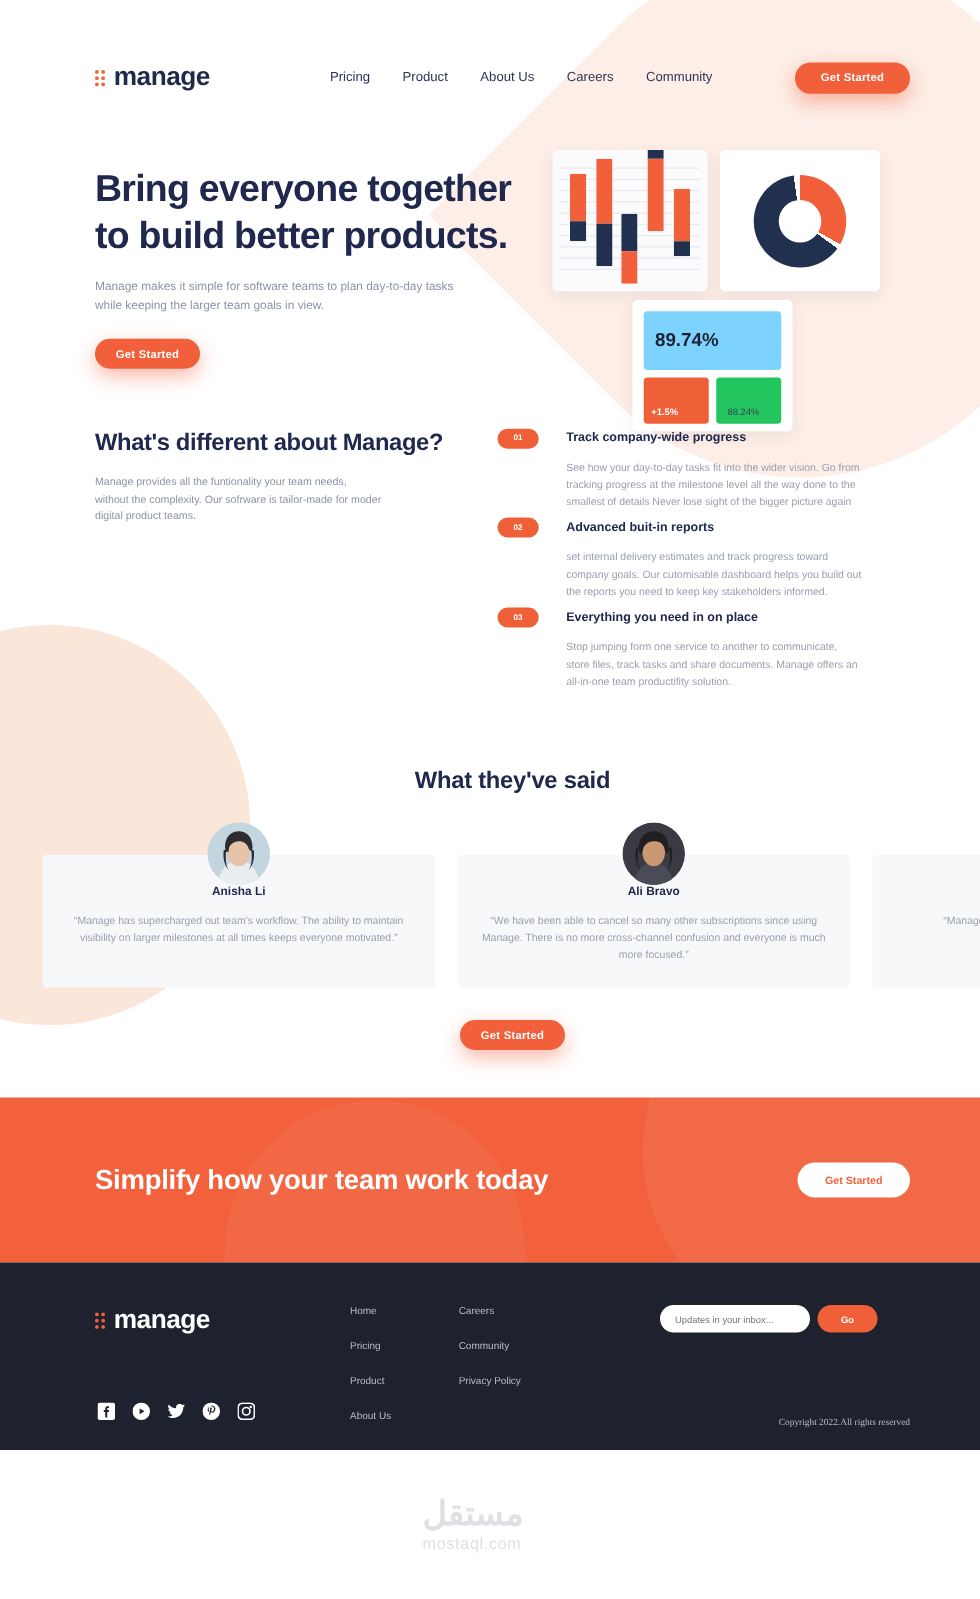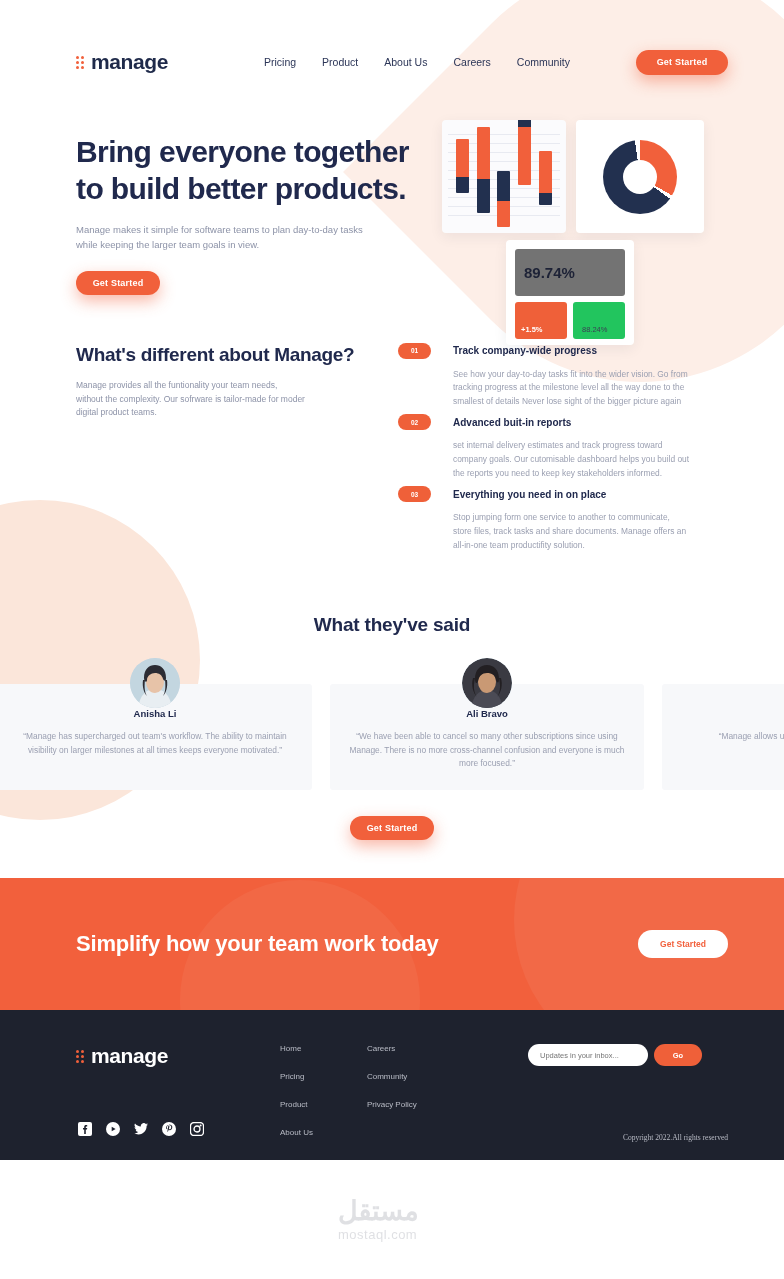--- a/index.html
+++ b/index.html
@@ -88,39 +88,39 @@
 
   .card-donut { position:absolute; left:148px; top:8px; width:128px; height:113px; display:flex; align-items:center; justify-content:center; }
   .donut {
     width:74px; height:74px; border-radius:50%;
     background: conic-gradient(#f1603b 0deg 120deg, #ffffff 120deg 126deg, #22304f 126deg 352deg, #ffffff 352deg 360deg);
     display:flex; align-items:center; justify-content:center;
   }
   .donut::after { content:""; width:34px; height:34px; background:#fff; border-radius:50%; }
 
   .card-stat { position:absolute; left:78px; top:128px; width:128px; height:105px; padding:9px; }
-  .stat-big { background:#737373; border-radius:3px; height:47px; display:flex; align-items:center; padding-left:9px; font-size:15px; font-weight:600; color:#1d2236; }
+  .stat-big { background:#7dd3fc; border-radius:3px; height:47px; display:flex; align-items:center; padding-left:9px; font-size:15px; font-weight:600; color:#1d2236; }
   .stat-row { display:flex; gap:6px; margin-top:6px; }
   .stat-a { background:#ef6039; color:#fff; border-radius:3px; width:52px; height:37px; display:flex; align-items:flex-end; padding:0 0 5px 6px; font-size:7.5px; font-weight:600; }
   .stat-b { background:#22c55e; color:#3b4154; border-radius:3px; flex:1; height:37px; display:flex; align-items:flex-end; padding:0 0 5px 9px; font-size:7.5px; font-weight:500; }
 
   
   .diff { position:relative; z-index:4; display:flex; padding: 48px 0 0 76px; }
   .diff-left { width: 300px; }
   .diff-title { font-size:19px; line-height:1.28; font-weight:700; color:#20294d; letter-spacing:-0.3px; }
   .diff-sub { margin-top:12px; font-size:8.5px; line-height:1.62; color:#8d93a8; width:230px; }
   .diff-right { width: 290px; margin-left: 22px; }
   .feat { margin-bottom: 6px; }
   .feat-head { display:flex; align-items:center; gap:22px; }
   .badge { width:33px; height:16px; border-radius:12px; background:#ef6039; color:#fff; font-size:6.5px; font-weight:600; display:flex; align-items:center; justify-content:center; }
   .feat-title { font-size:10px; font-weight:700; color:#20294d; }
   .feat-body { margin:9px 15px 0 55px; font-size:8.4px; line-height:1.62; color:#9a9fb1; width:237px; }
 
   
-  .testi { position:relative; z-index:4; margin-top: 56px; }
+  .testi { position:relative; z-index:4; margin-top: 56px; padding-left: 36px; }
   .testi-title { text-align:center; font-size:19px; font-weight:700; color:#20294d; letter-spacing:-0.2px; }
   .testi-row { display:flex; gap:18px; margin-top:48px; padding-left: 0; }
   .tcard { position:relative; background:#f7f8fa; border-radius:3px; width:314px; flex:0 0 314px; padding:24px 18px 20px; text-align:center; }
   .tcard:first-child { margin-left:-2px; }
   .avatar { position:absolute; top:-26px; left:50%; transform:translateX(-50%); width:50px; height:50px; border-radius:50%; overflow:hidden; background:#c8d8e2; }
   .avatar svg { display:block; }
   .tname { font-size:9.5px; font-weight:700; color:#20294d; }
   .tquote { margin-top:11px; font-size:8.4px; line-height:1.6; color:#9a9fb1; }
   .testi-cta { display:flex; justify-content:center; margin-top:26px; }
   .testi-cta .btn-pill { width:84px; height:24px; }

